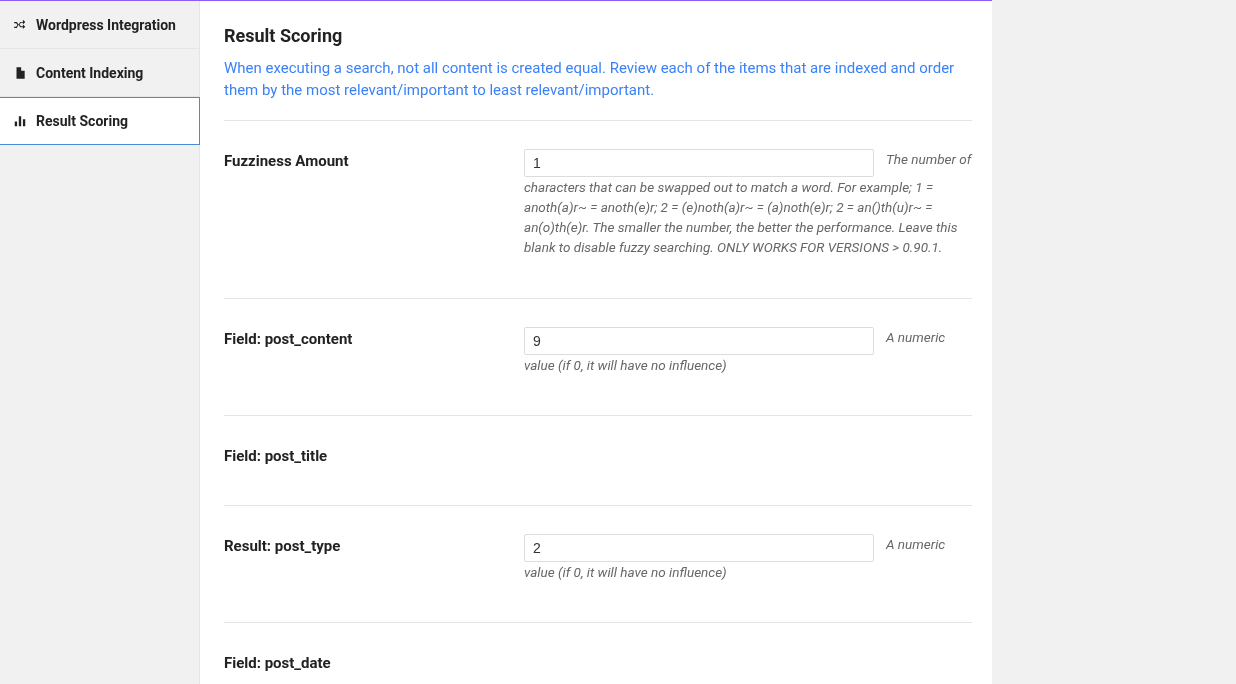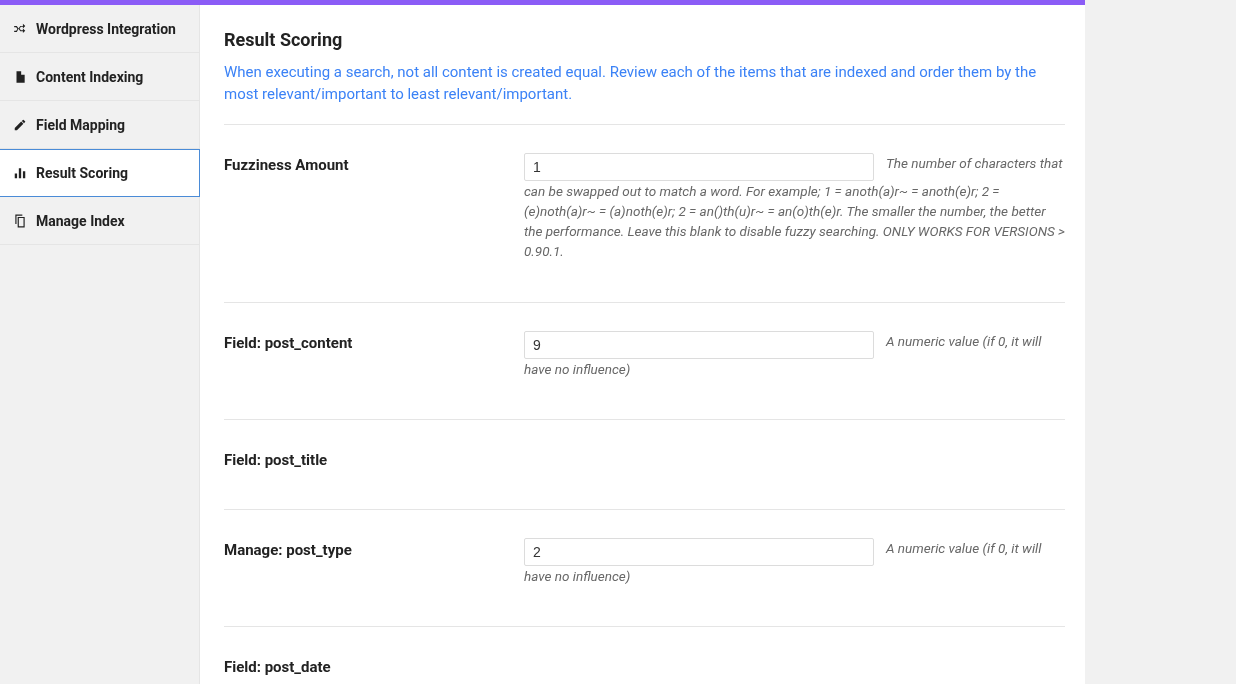--- a/index.html
+++ b/index.html
@@ -4,24 +4,24 @@
 <style>
   * { box-sizing: border-box; margin: 0; padding: 0; }
   html, body {
     height: 100%;
     font-family: -apple-system, BlinkMacSystemFont, "Segoe UI", Roboto, "Helvetica Neue", Arial, sans-serif;
     color: #222;
     background: #f1f1f1;
   }
   .app {
     display: flex;
-    width: 1085px;
+    width: 992px;
     height: 684px;
     background: #f1f1f1;
-    border-top: 5px solid #8b5cf6;
+    border-top: 1px solid #8b5cf6;
   }
   
   .sidebar {
     width: 200px;
     flex: 0 0 200px;
     background: #f1f1f1;
     border-right: 1px solid #e5e5e5;
   }
   .tab {
     display: flex;
@@ -129,46 +129,30 @@
 
     <div class="tab">
       <span class="icon">
         <svg width="14" height="14" viewBox="0 0 24 24">
             <path d="M6 2h8l6 6v14H6V2zm8 0v6h6"></path>
           </svg>
       </span>
       <span>Content Indexing</span>
     </div>
 
-    <div class="tab">
-      <span class="icon">
-        <svg width="14" height="14" viewBox="0 0 24 24">
-            <path d="M3 17.25V21h3.75L17.81 9.94l-3.75-3.75L3 17.25zM20.71 7.04a1 1 0 000-1.41l-2.34-2.34a1 1 0 00-1.41 0l-1.83 1.83 3.75 3.75 1.83-1.83z"></path>
-          </svg>
-      </span>
-      <span>Field Mapping</span>
-    </div>
 
     <div class="tab active">
       <span class="icon">
         <svg width="14" height="14" viewBox="0 0 24 24">
             <path d="M3 13h4v8H3v-8zm7-9h4v17h-4V4zm7 5h4v12h-4V9z"></path>
           </svg>
       </span>
       <span>Result Scoring</span>
     </div>
 
-    <div class="tab">
-      <span class="icon">
-        <svg width="14" height="14" viewBox="0 0 24 24">
-            <path d="M16 1H4v16h2V3h10V1zm4 4H8v18h12V5zm-2 16H10V7h8v14z"></path>
-          </svg>
-      </span>
-      <span>Manage Index</span>
-    </div>
 
   </nav>
 
   <main class="main">
     <h2 class="page-title">Result Scoring</h2>
     <p class="page-desc">When executing a search, not all content is created equal. Review each of the items that are indexed and order them by the most relevant/important to least relevant/important.</p>
 
     <div class="row">
       <div class="label">Fuzziness Amount</div>
       <div class="field">
@@ -185,21 +169,21 @@
         <input type="text" value="9" style="">
         <span class="help inline">A numeric value (if 0, it will have no influence)</span>
       </div>
     </div>
 
     <div class="row">
       <div class="label">Field: post_title</div>
     </div>
 
     <div class="row">
-      <div class="label">Manage: post_type</div>
+      <div class="label">Result: post_type</div>
       <div class="field">
         <input type="text" value="2" style="">
         <span class="help inline">A numeric value (if 0, it will have no influence)</span>
       </div>
     </div>
 
     <div class="row">
       <div class="label">Field: post_date</div>
     </div>
 

